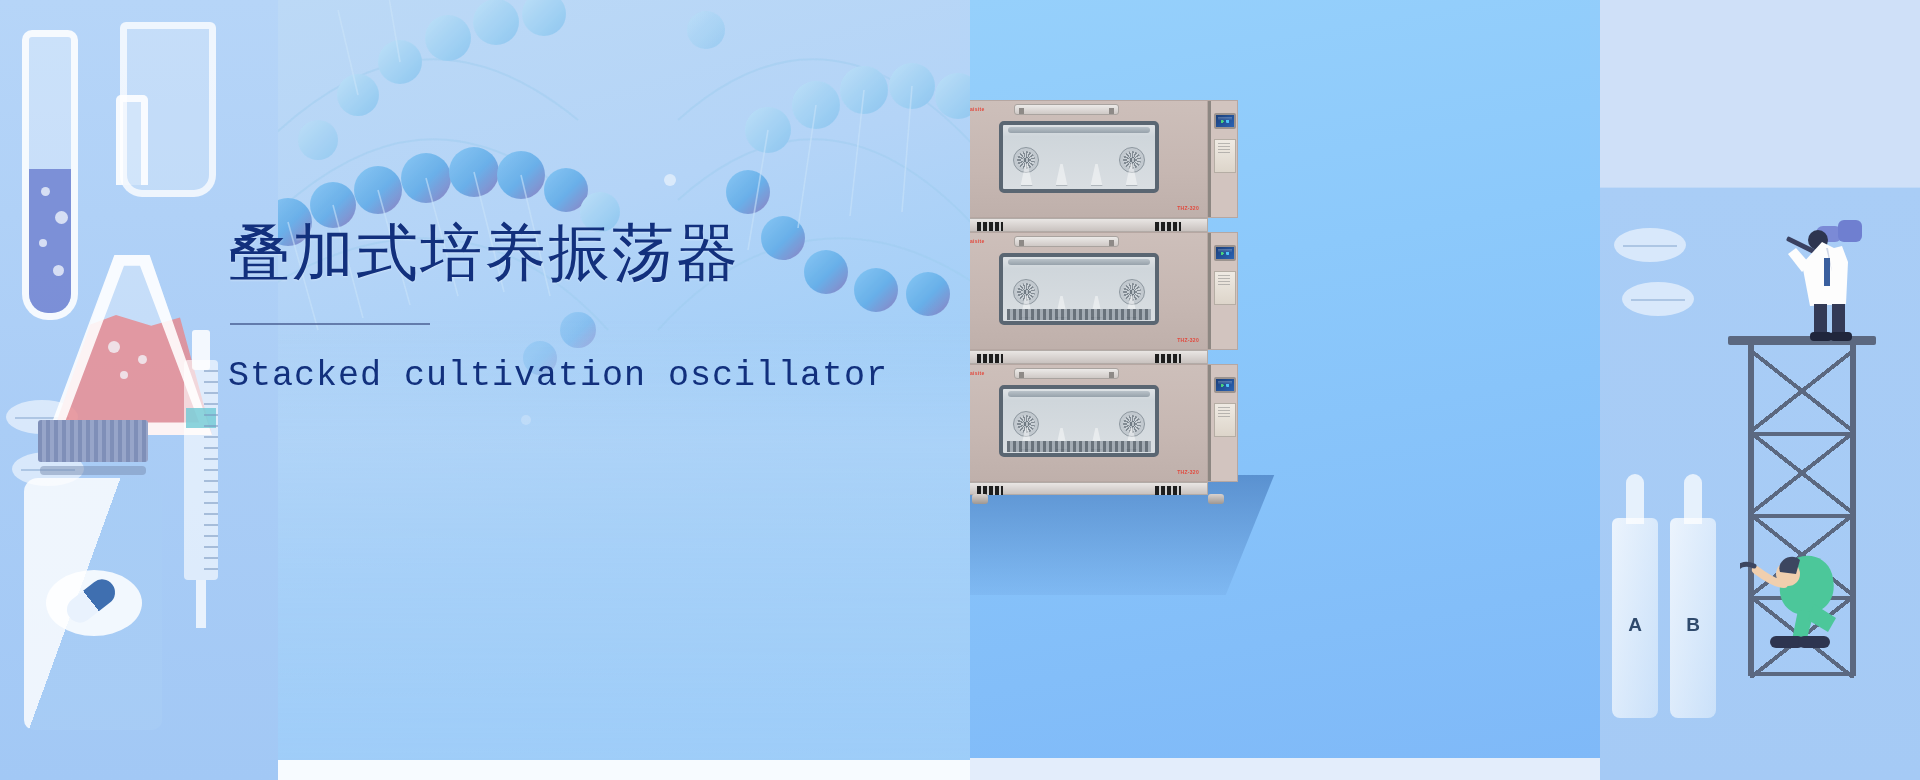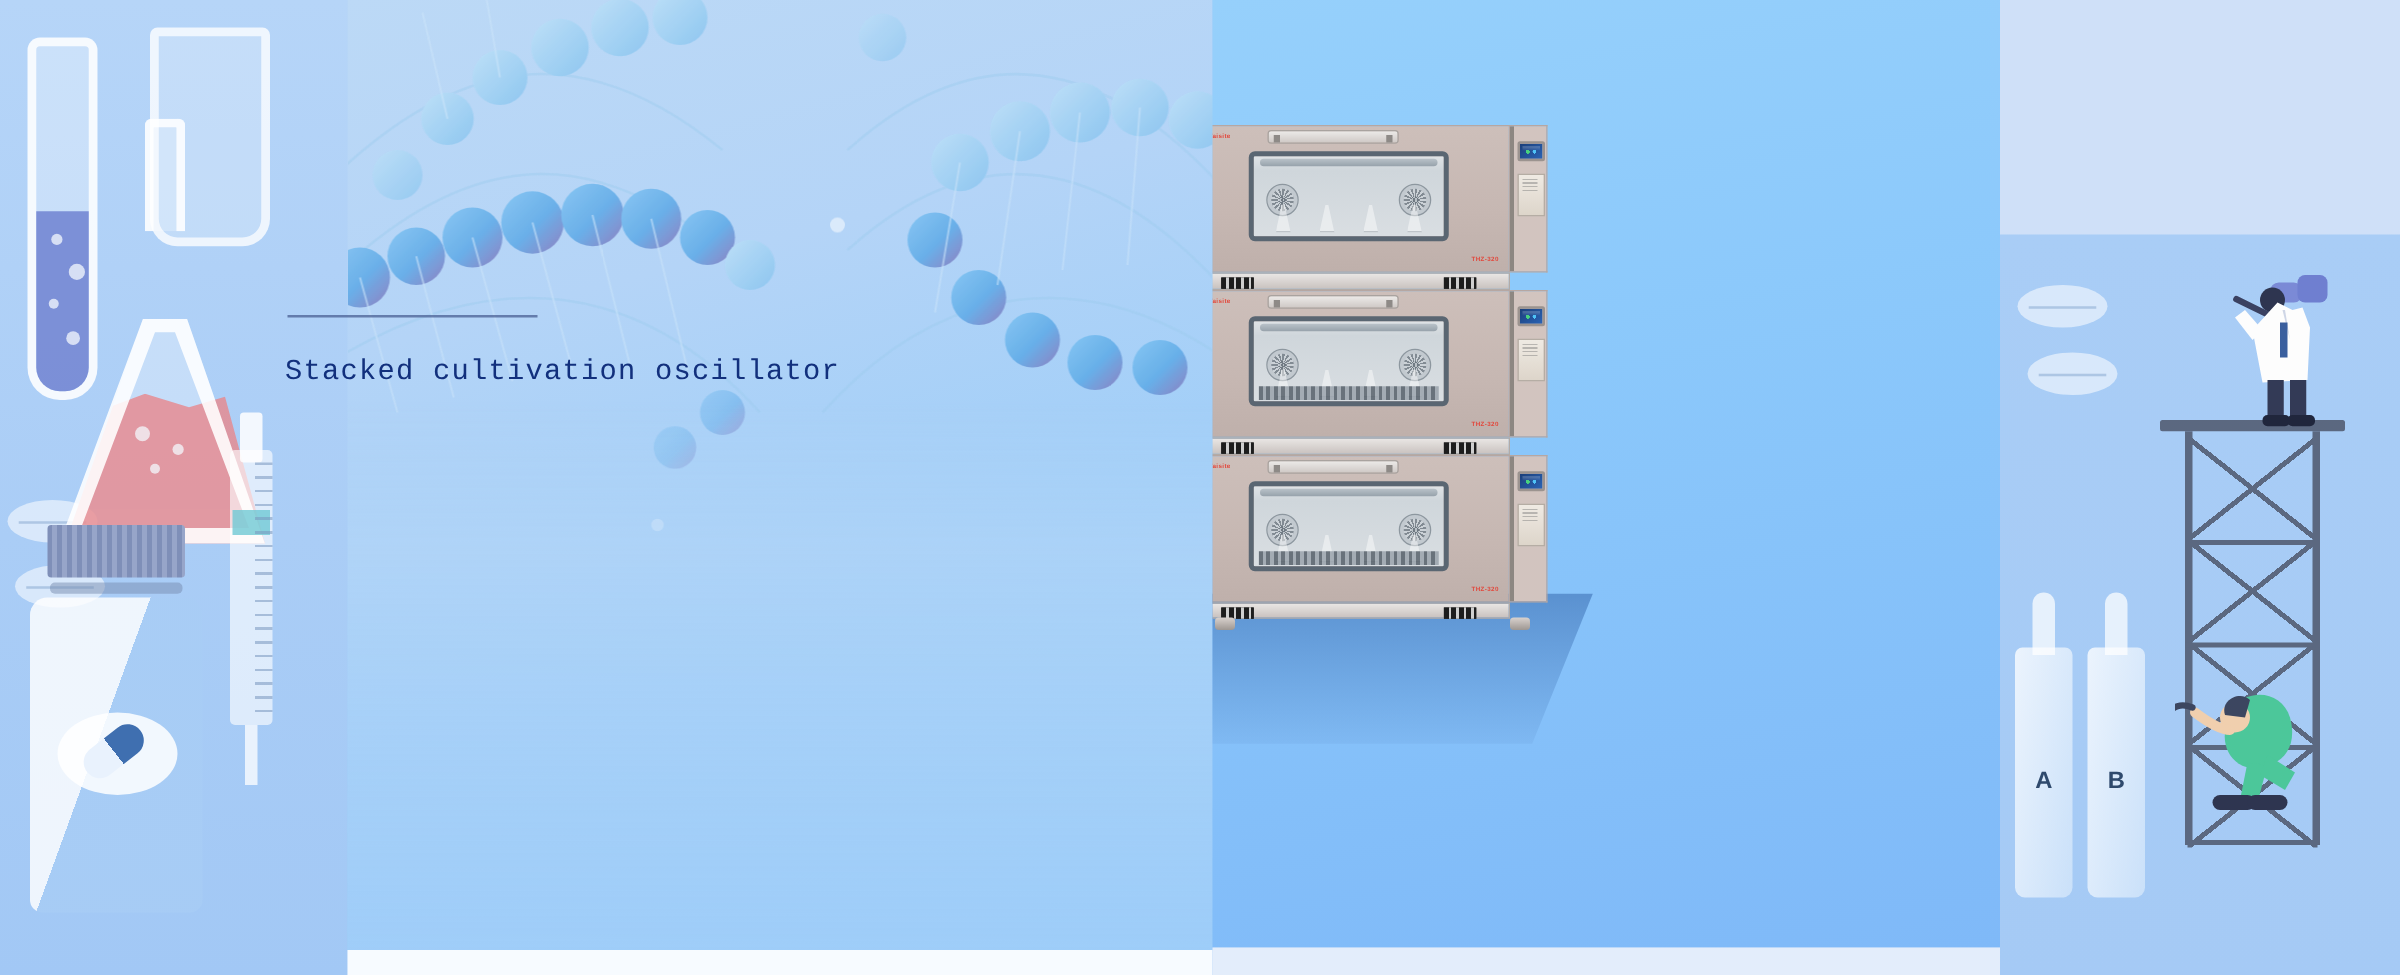--- a/index.html
+++ b/index.html
@@ -460,17 +460,18 @@
       <path d="M44 44 C36 44 24 36 16 30" stroke="#f0cfae" stroke-width="8" fill="none" stroke-linecap="round"></path>
       <path d="M14 26 C4 22 -2 26 -4 30" stroke="#3c4660" stroke-width="5" fill="none" stroke-linecap="round"></path>
       <path d="M58 70 L52 100 L66 102 L74 72 Z" fill="#4cc79a"></path>
       <path d="M74 64 L96 78 L88 92 L68 80 Z" fill="#4cc79a"></path>
       <rect x="30" y="96" width="34" height="12" rx="6" fill="#2e3550"></rect>
       <rect x="58" y="96" width="32" height="12" rx="6" fill="#2e3550"></rect>
     </svg>
   </div>
 
   <div style="position:absolute;left:228px;top:218px;width:760px;">
+    <h1 style="font-family:'Liberation Serif',serif;font-size:62px;line-height:1.15;color:#12307d;font-weight:normal;letter-spacing:2px;text-shadow:0 1px 2px rgba(255,255,255,.35);">叠加式培养振荡器</h1>
     <div style="width:200px;height:2px;background:#4a5f93;margin:34px 0 0 2px;opacity:.75;"></div>
-    <p style="font-family:'Liberation Mono','Liberation Serif',monospace;font-size:23px;line-height:1.2;color:#12307d;margin-top:30px;letter-spacing:1px;">Stacked cultivation oscillator</p>
+    <p style="font-family:'Liberation Mono','Liberation Serif',monospace;font-size:35px;line-height:1.2;color:#12307d;margin-top:30px;letter-spacing:1px;">Stacked cultivation oscillator</p>
   </div>
 
 </div>
 
 </body></html>

